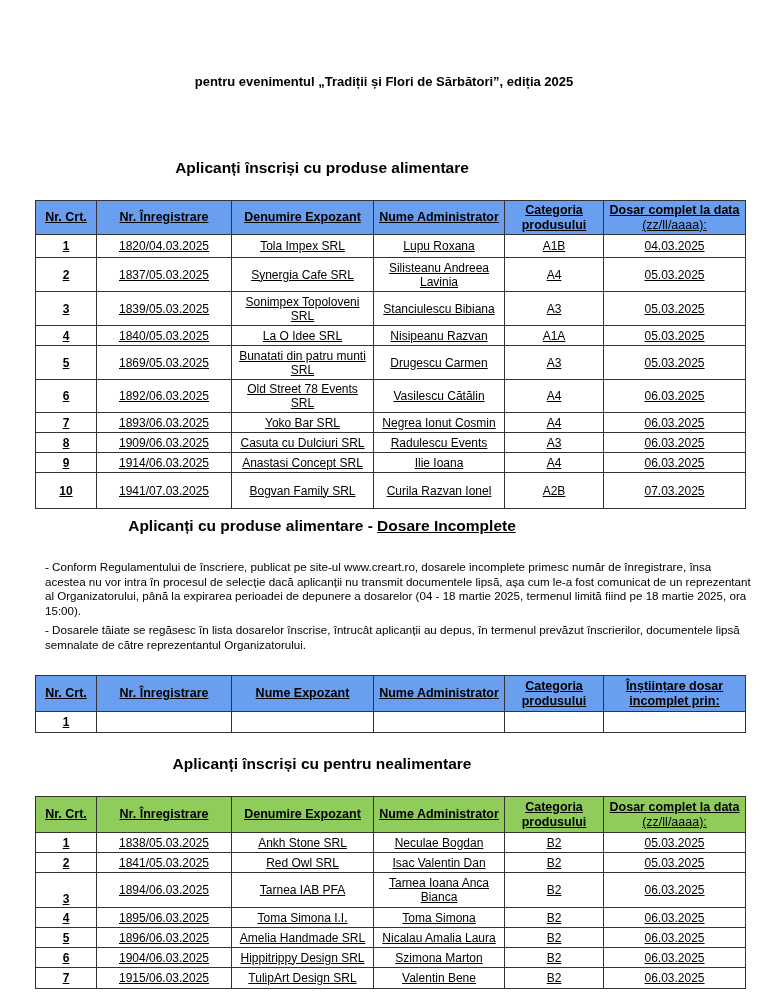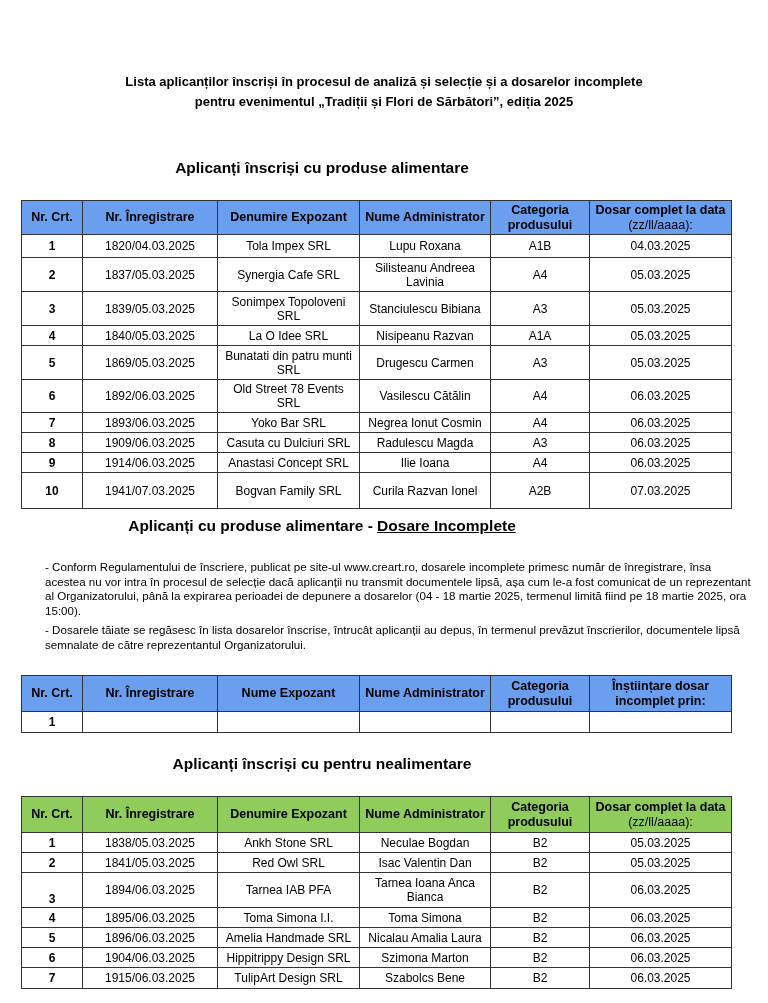--- a/index.html
+++ b/index.html
@@ -3,37 +3,36 @@
 <meta charset="utf-8">
 <style>
   * { box-sizing: border-box; margin: 0; padding: 0; }
   html, body { width: 768px; height: 1003px; background: #ffffff; overflow: hidden; }
   body { font-family: "Liberation Sans", sans-serif; color: #000; position: relative; }
 
   .title-block { position: absolute; left: 0; top: 72px; width: 768px; text-align: center; font-weight: bold; font-size: 13px; line-height: 20px; }
   .section-heading { position: absolute; left: 0; width: 644px; text-align: center; font-weight: bold; font-size: 15.5px; line-height: 20px; }
   .section-heading u { text-decoration: underline; }
 
-  table.grid { position: absolute; left: 21px; width: 710px; border-collapse: collapse; table-layout: fixed; font-size: 12px; }
+  table.grid { position: absolute; left: 35px; width: 710px; border-collapse: collapse; table-layout: fixed; font-size: 12px; text-decoration: underline; }
   table.grid td, table.grid th { border: 1.3px solid #333; text-align: center; vertical-align: middle; padding: 0 3px; line-height: 14px; }
   table.grid th { font-weight: bold; font-size: 12.5px; line-height: 15px; }
   table.blue th { background: #6a9ff0; }
   table.green th { background: #90cc5c; }
   table.grid td.nr { font-weight: bold; }
   table.grid td.bottom { vertical-align: bottom; padding-bottom: 1px; }
   th .light { font-weight: normal; }
 
   .notes { position: absolute; left: 45px; top: 560px; width: 708px; font-size: 11.6px; line-height: 14.6px; }
   .notes p { margin-bottom: 5px; }
 </style>
 </head>
 <body>
 
 <div class="title-block">
-  <div>Lista aplicanților înscriși în procesul de analiză și selecție și a dosarelor incomplete</div>
   <div>pentru evenimentul „Tradiții și Flori de Sărbători”, ediția 2025</div>
 </div>
 
 <div class="section-heading" style="top:158px;">Aplicanți înscriși cu produse alimentare</div>
 
 <table class="grid blue" style="top:200px;">
   <colgroup>
     <col style="width:61px">
       <col style="width:135px">
       <col style="width:142px">
@@ -105,21 +104,21 @@
         <td>1893/06.03.2025</td>
         <td>Yoko Bar SRL</td>
         <td>Negrea Ionut Cosmin</td>
         <td>A4</td>
         <td>06.03.2025</td>
       </tr>
       <tr style="height: 20px;">
         <td class="nr">8</td>
         <td>1909/06.03.2025</td>
         <td>Casuta cu Dulciuri SRL</td>
-        <td>Radulescu Magda</td>
+        <td>Radulescu Events</td>
         <td>A3</td>
         <td>06.03.2025</td>
       </tr>
       <tr style="height: 20px;">
         <td class="nr">9</td>
         <td>1914/06.03.2025</td>
         <td>Anastasi Concept SRL</td>
         <td>Ilie Ioana</td>
         <td>A4</td>
         <td>06.03.2025</td>
@@ -242,18 +241,18 @@
         <td>1904/06.03.2025</td>
         <td>Hippitrippy Design SRL</td>
         <td>Szimona Marton</td>
         <td>B2</td>
         <td>06.03.2025</td>
       </tr>
       <tr style="height: 21px;">
         <td class="nr">7</td>
         <td>1915/06.03.2025</td>
         <td>TulipArt Design SRL</td>
-        <td>Szabolcs Bene</td>
+        <td>Valentin Bene</td>
         <td>B2</td>
         <td>06.03.2025</td>
       </tr>
     </tbody>
 </table>
 
 </body></html>

